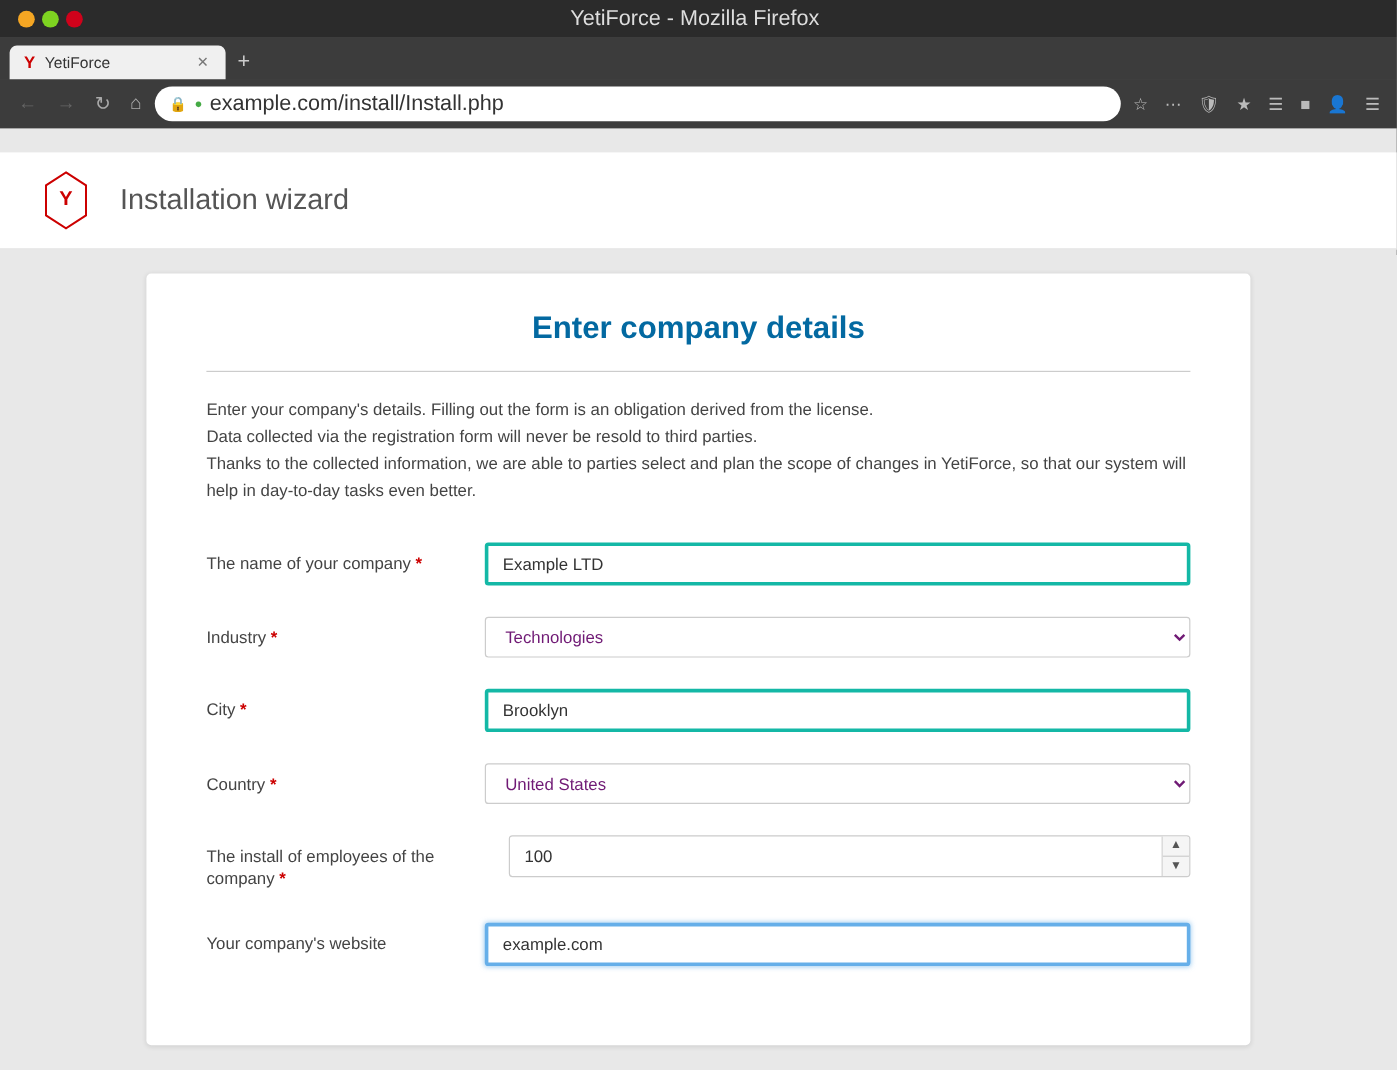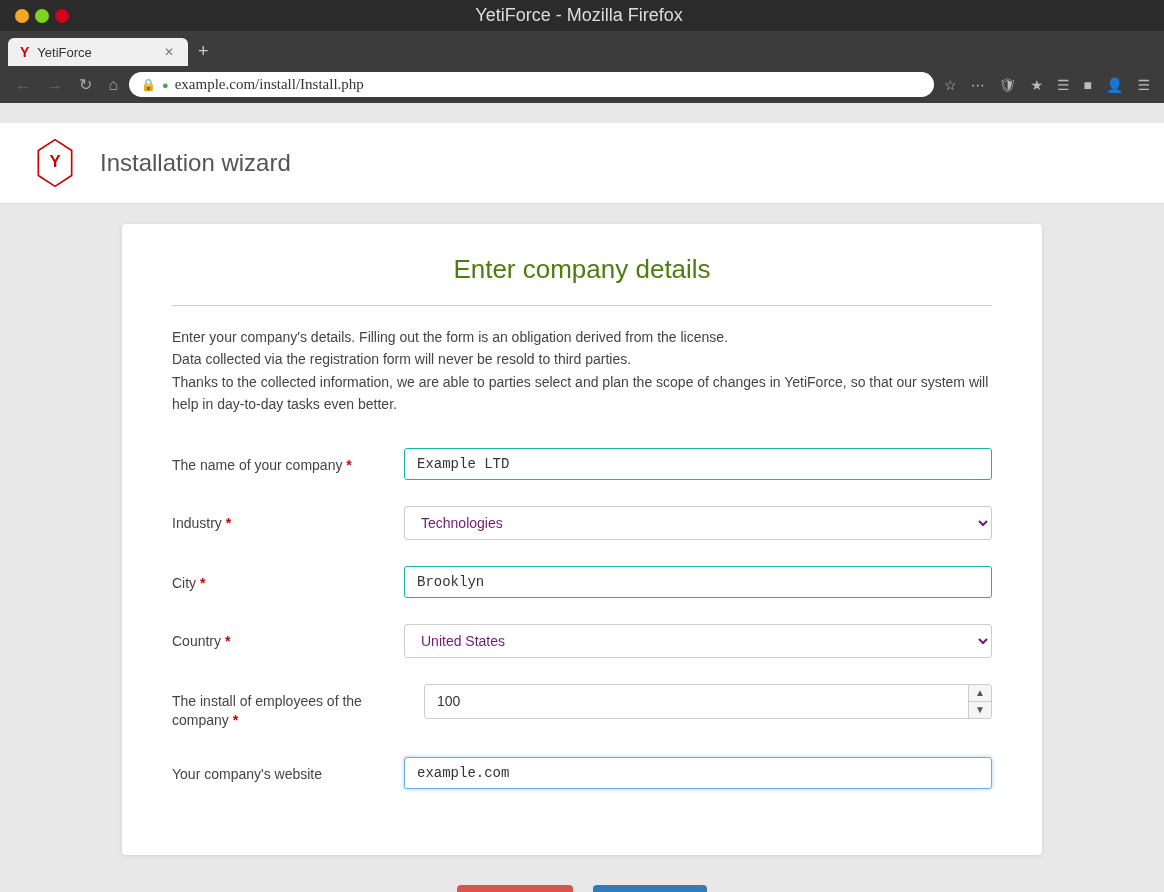--- a/index.html
+++ b/index.html
@@ -124,21 +124,21 @@
       background: #fff;
       border-radius: 20px;
       padding: 4px 12px;
       font-size: 13px;
       display: flex;
       align-items: center;
       gap: 6px;
     }
 
     .url-bar .lock-icon { color: #4a4; font-size: 12px; }
-    .url-bar .url-text { color: #333; font-size: 15px; flex: 1; font-family: Liberation Serif, serif; }
+    .url-bar .url-text { color: #333; font-size: 18px; flex: 1; }
 
     .toolbar-icons {
       display: flex;
       gap: 6px;
       align-items: center;
     }
 
     .toolbar-icon {
       color: #bbb;
       font-size: 14px;
@@ -175,22 +175,22 @@
       max-width: 920px;
       margin: 20px auto;
       border-radius: 4px;
       padding: 30px 50px 40px 50px;
       box-shadow: 0 1px 4px rgba(0,0,0,0.1);
     }
 
     .card-title {
       text-align: center;
       font-size: 26px;
-      color: #4d7c0f;
-      font-weight: 400;
+      color: #0369a1;
+      font-weight: 700;
       margin-bottom: 20px;
     }
 
     .card-divider {
       border: none;
       border-top: 1px solid #ccc;
       margin-bottom: 20px;
     }
 
     .card-description {
@@ -219,25 +219,24 @@
 
     .required-star {
       color: #c00;
       font-weight: bold;
     }
 
     .form-control {
       flex: 1;
       padding: 7px 12px;
       font-size: 14px;
-      border: 1px solid #14b8a6;
+      border: 3px solid #14b8a6;
       border-radius: 3px;
       color: #333;
       outline: none;
-      font-family: Liberation Mono, monospace;
     }
 
     .form-control-select {
       flex: 1;
       padding: 7px 12px;
       font-size: 14px;
       border: 1px solid #ccc;
       border-radius: 3px;
       color: #701a75;
       background: #fff;

